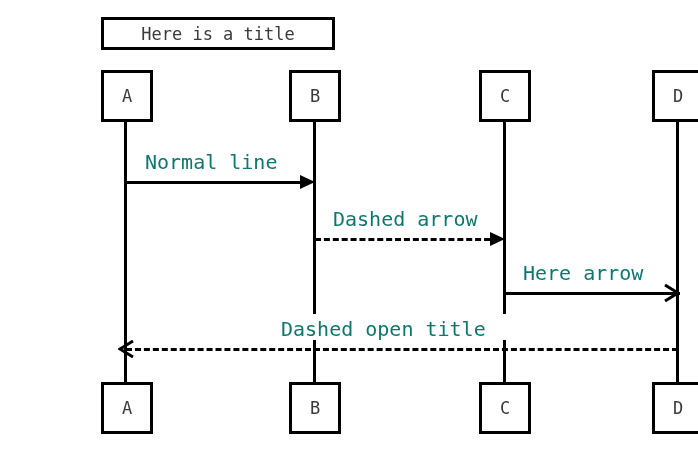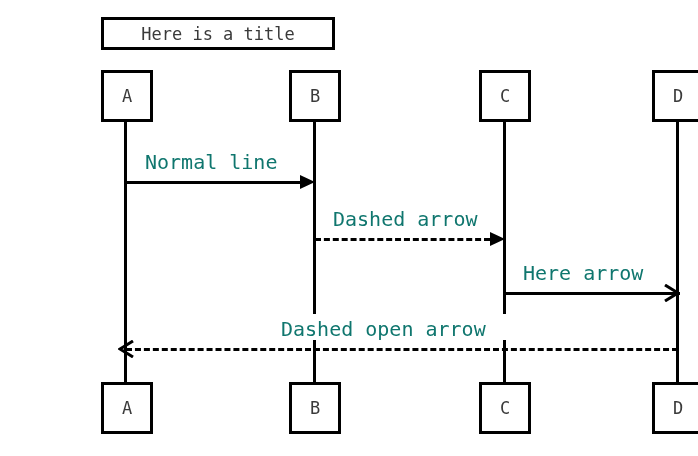--- a/index.html
+++ b/index.html
@@ -142,21 +142,21 @@
     </svg>
   </div>
   <div class="msg-label" style="left:471px; top:263px;">Here arrow</div>
 
   <div class="msg-line dashed" style="left:78px; top:348px; width:552px;"></div>
   <div class="arrowhead open" style="left:70px; top:340px;">
     <svg width="16" height="18" viewBox="0 0 16 18">
       <path d="M15,1 L2,9 L15,17" fill="none" stroke="#000000" stroke-width="3"></path>
     </svg>
   </div>
-  <div class="msg-label" style="left:229px; top:319px;">Dashed open arrow</div>
+  <div class="msg-label" style="left:229px; top:319px;">Dashed open title</div>
 
   <div class="participant" style="left:53px; top:382px;">
     <span class="label">A</span>
   </div>
   <div class="participant" style="left:241px; top:382px;">
     <span class="label">B</span>
   </div>
   <div class="participant" style="left:431px; top:382px;">
     <span class="label">C</span>
   </div>

